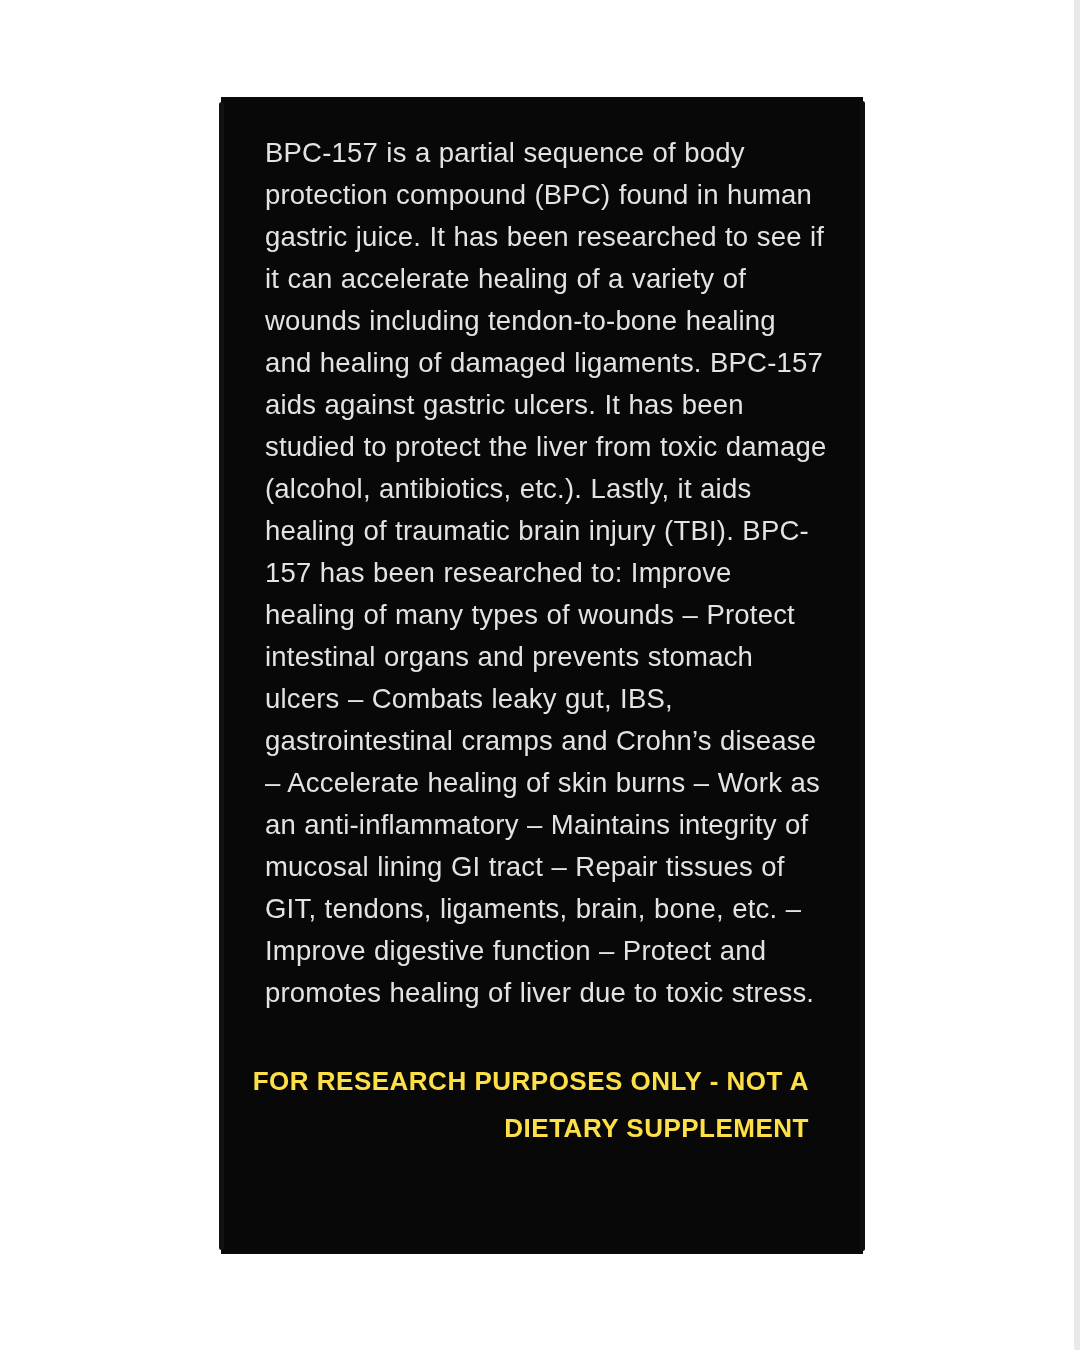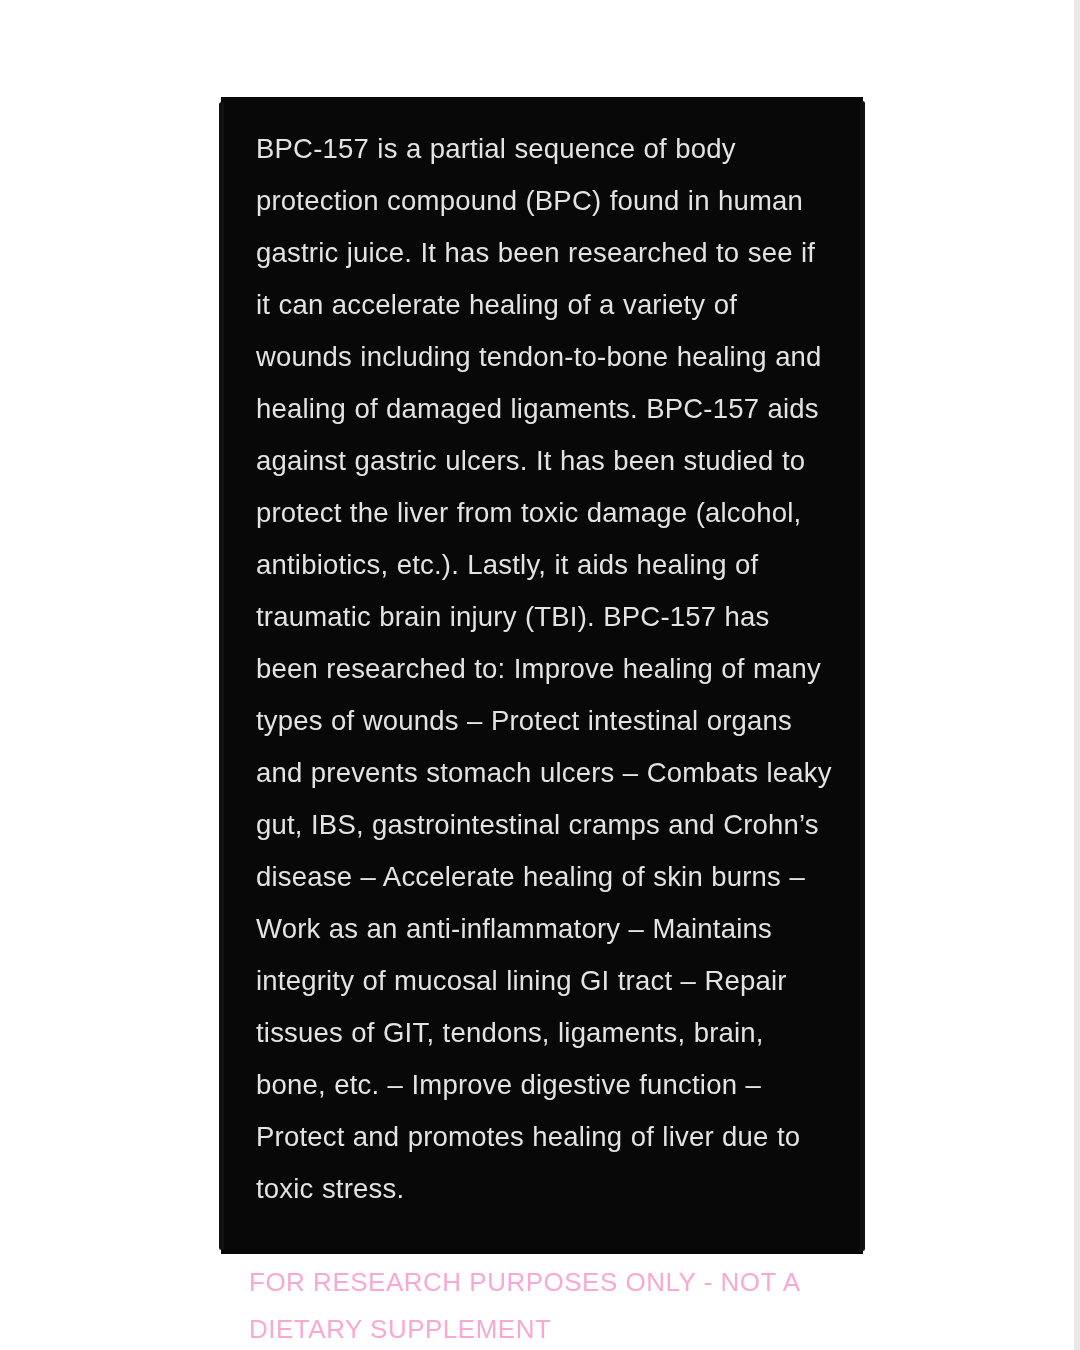--- a/index.html
+++ b/index.html
@@ -60,36 +60,37 @@
   .label-inner {
     position: absolute;
     left: 27px;
     top: 18px;
     right: 18px;
   }
 
   .body-text {
     color: #e3e3e3;
     font-size: 27.5px;
-    line-height: 52px;
+    line-height: 42px;
     letter-spacing: 0.2px;
     font-weight: 300;
-    margin: 7px;
+    margin: 16px;
     text-align: left;
     word-spacing: 0.5px;
   }
 
   .disclaimer {
-    color: #f9a8d4;
+    color: #fde047;
     font-size: 26px;
     line-height: 47px;
     letter-spacing: 0.5px;
-    font-weight: 400;
+    font-weight: 700;
     margin: 44px 0 0 0;
     max-width: 560px;
+    text-align: right;
   }
 </style>
 </head>
 <body>
 
 <div class="page-edge"></div>
 
 <div class="label-panel">
   <div class="label-inner">
     <p class="body-text">BPC-157 is a partial sequence of body protection compound (BPC) found in human gastric juice. It has been researched to see if it can accelerate healing of a variety of wounds including tendon-to-bone healing and healing of damaged ligaments. BPC-157 aids against gastric ulcers. It has been studied to protect the liver from toxic damage (alcohol, antibiotics, etc.). Lastly, it aids healing of traumatic brain injury (TBI). BPC-157 has been researched to: Improve healing of many types of wounds – Protect intestinal organs and prevents stomach ulcers – Combats leaky gut, IBS, gastrointestinal cramps and Crohn’s disease – Accelerate healing of skin burns – Work as an anti-inflammatory – Maintains integrity of mucosal lining GI tract – Repair tissues of GIT, tendons, ligaments, brain, bone, etc. – Improve digestive function – Protect and promotes healing of liver due to toxic stress.</p>

